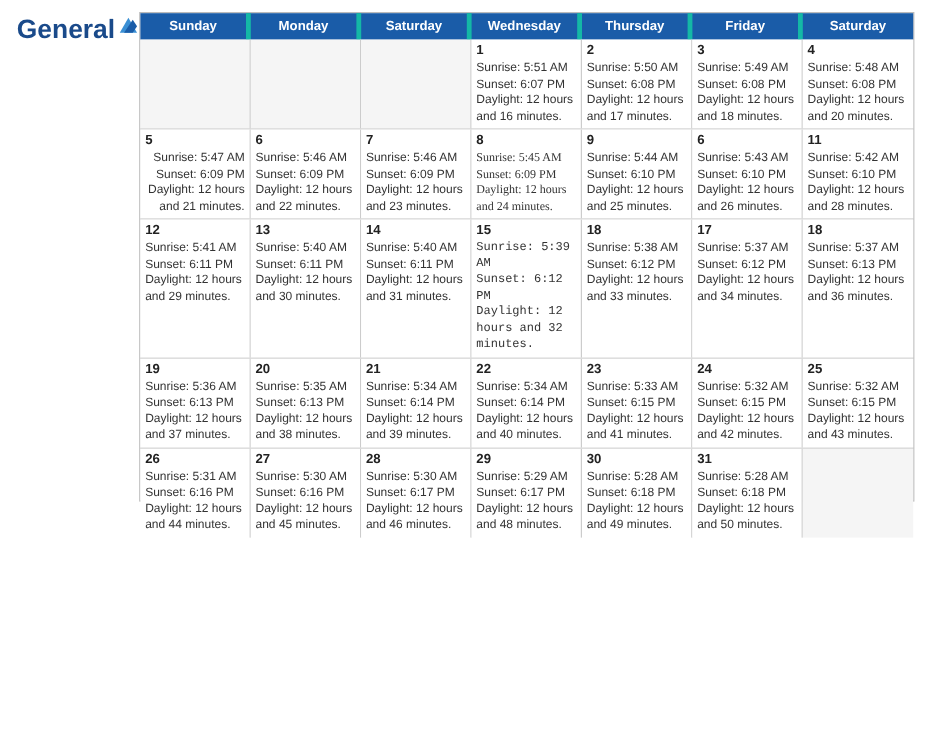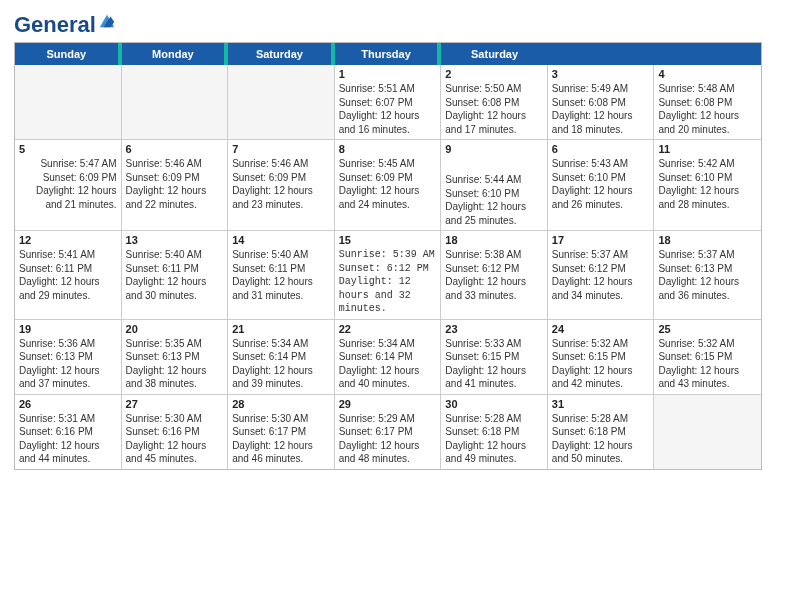--- a/index.html
+++ b/index.html
@@ -8,21 +8,21 @@
       background: #fff;
       width: 792px;
       height: 612px;
       overflow: hidden;
     }
     .page {
       width: 792px;
       height: 428px;
       background: #fff;
       display: flex;
-      flex-direction: column;
+      flex-direction: row;
       padding: 10px 30px 10px 14px;
     }
     .header {
       display: flex;
       align-items: flex-start;
       justify-content: space-between;
       margin-bottom: 6px;
     }
     .logo {
       display: flex;
@@ -131,21 +131,23 @@
       <div class="month-title"></div>
       <div class="location"></div>
     </div>
   </div>
 
   <div class="calendar">
     <div class="cal-header">
     <div class="cal-header-cell">Sunday</div>
         <div class="cal-header-cell">Monday</div>
         <div class="cal-header-cell">Saturday</div>
+        <div class="cal-header-cell">Wednesday</div>
         <div class="cal-header-cell">Thursday</div>
+        <div class="cal-header-cell">Friday</div>
         <div class="cal-header-cell">Saturday</div>
       </div>
     <div class="cal-body">
     <div class="cal-row">
           <div class="cal-cell empty"></div>
           <div class="cal-cell empty"></div>
           <div class="cal-cell empty"></div>
           <div class="cal-cell">
             <div class="day-num">1</div>
             <div class="cell-info" style="white-space: pre-line;">Sunrise: 5:51 AM
@@ -185,27 +187,27 @@
 Daylight: 12 hours and 22 minutes.</div>
           </div>
           <div class="cal-cell">
             <div class="day-num">7</div>
             <div class="cell-info" style="white-space: pre-line;">Sunrise: 5:46 AM
 Sunset: 6:09 PM
 Daylight: 12 hours and 23 minutes.</div>
           </div>
           <div class="cal-cell">
             <div class="day-num">8</div>
-            <div class="cell-info" style="white-space: pre-line;">Sunrise: 5:45 AM
+            <div class="cell-info" style="white-space: pre-line; font-family: Liberation Serif, serif;">Sunrise: 5:45 AM
 Sunset: 6:09 PM
 Daylight: 12 hours and 24 minutes.</div>
           </div>
           <div class="cal-cell">
             <div class="day-num">9</div>
-            <div class="cell-info" style="white-space: pre-line; margin-top: 16px;">Sunrise: 5:44 AM
+            <div class="cell-info" style="white-space: pre-line;">Sunrise: 5:44 AM
 Sunset: 6:10 PM
 Daylight: 12 hours and 25 minutes.</div>
           </div>
           <div class="cal-cell">
             <div class="day-num">6</div>
             <div class="cell-info" style="white-space: pre-line;">Sunrise: 5:43 AM
 Sunset: 6:10 PM
 Daylight: 12 hours and 26 minutes.</div>
           </div>
           <div class="cal-cell">

